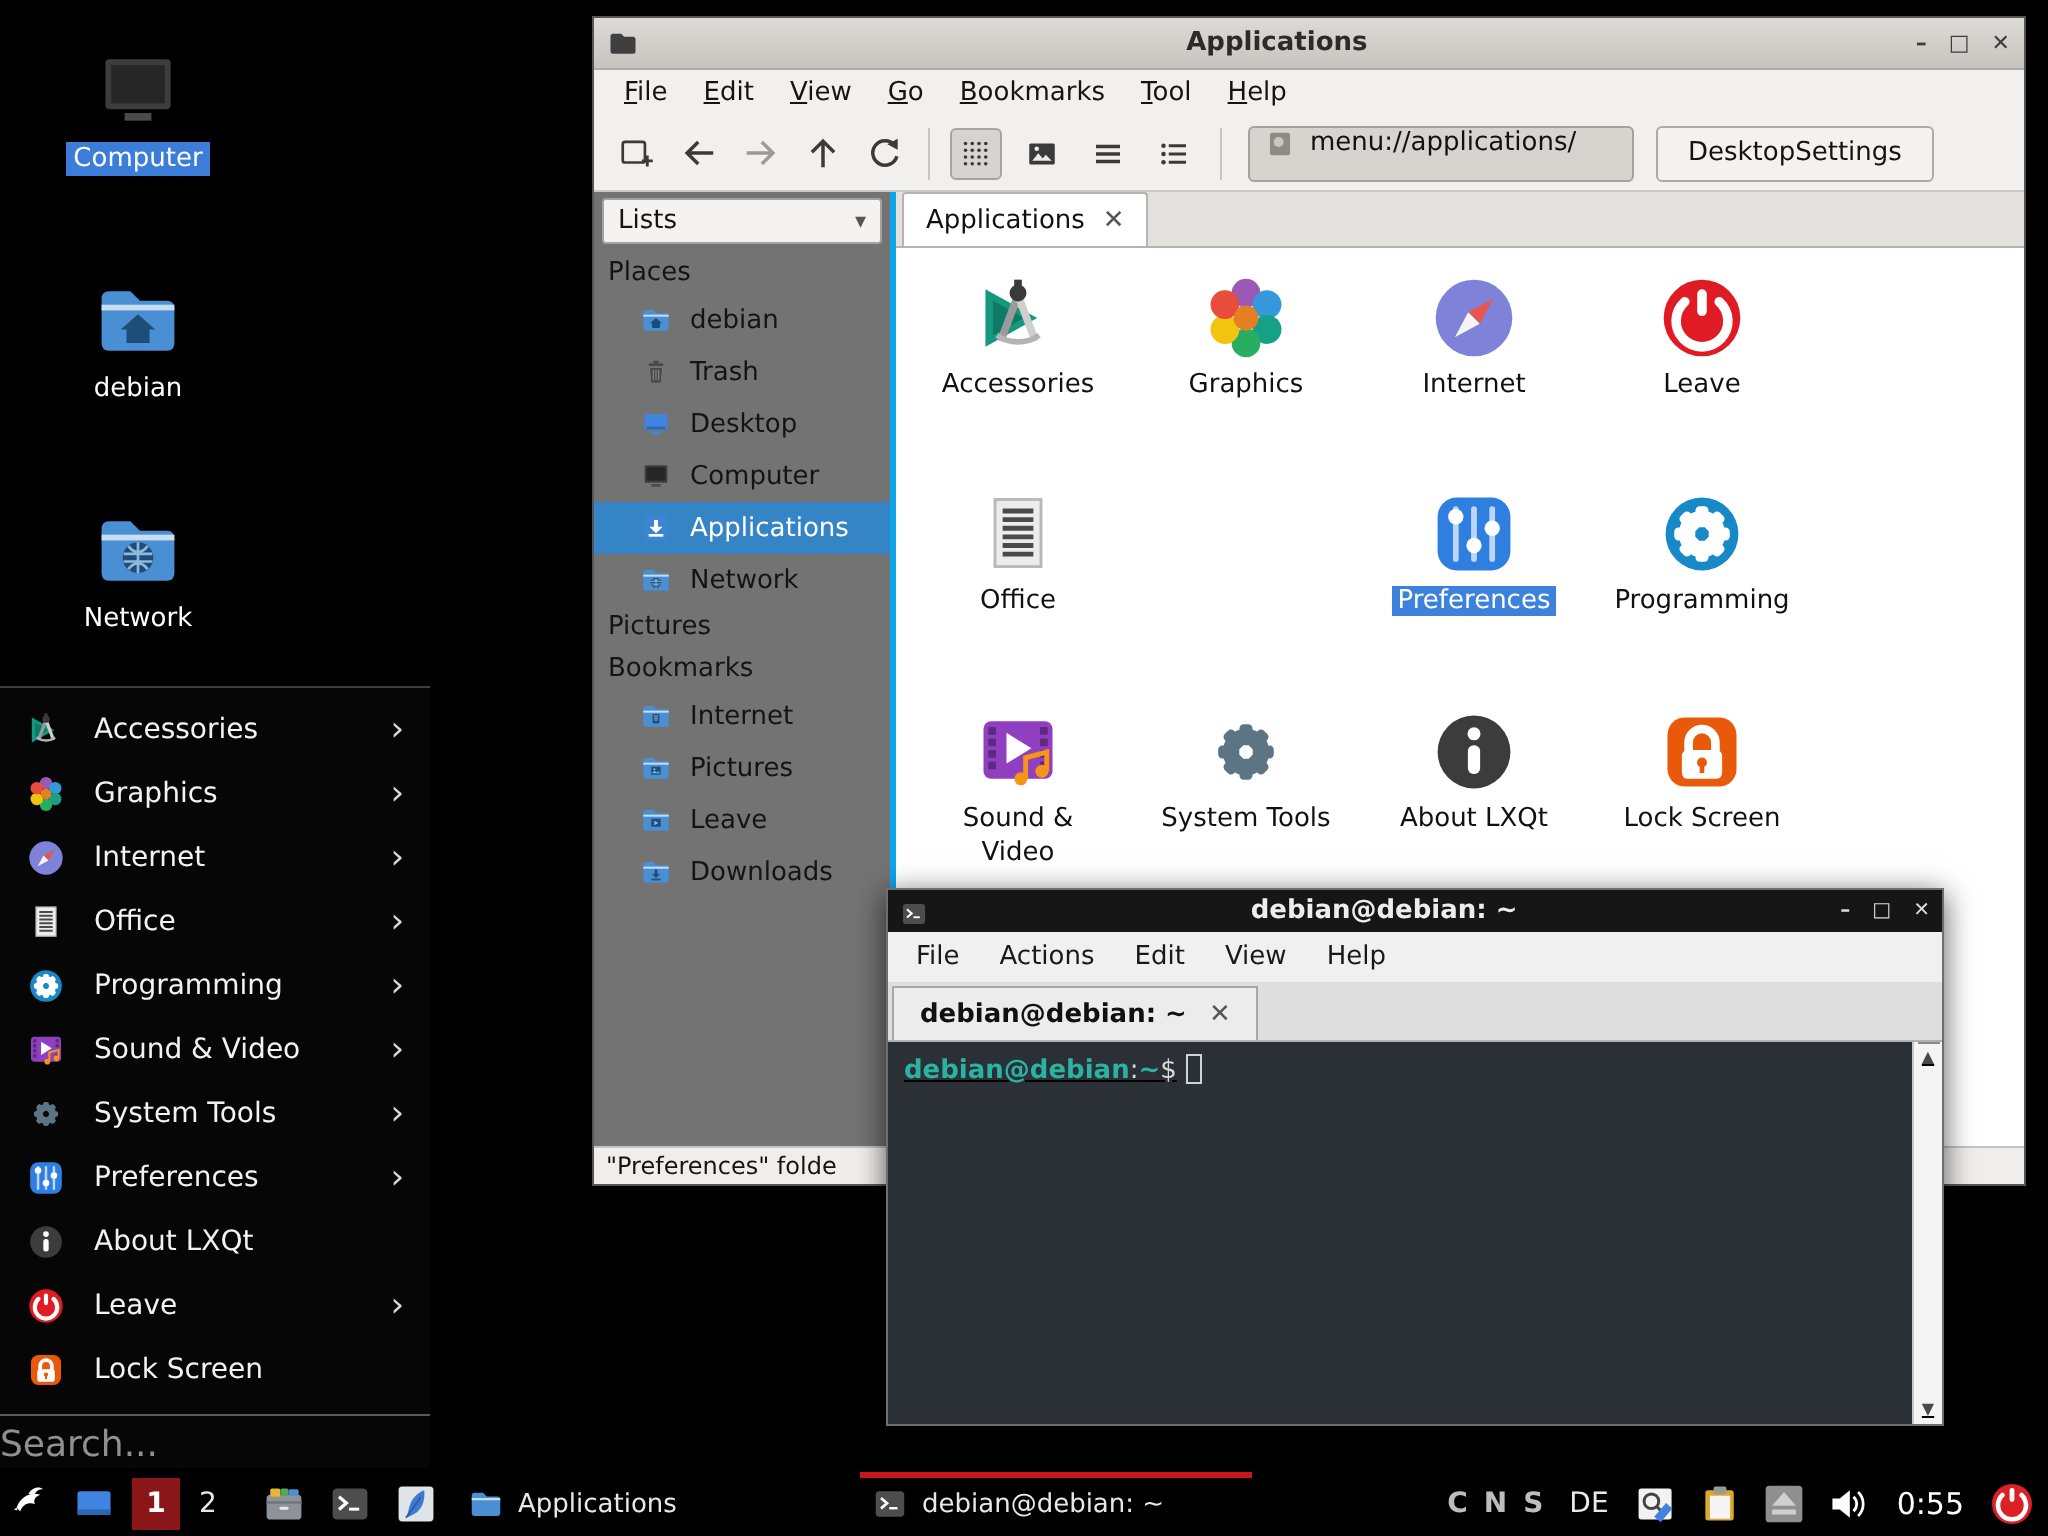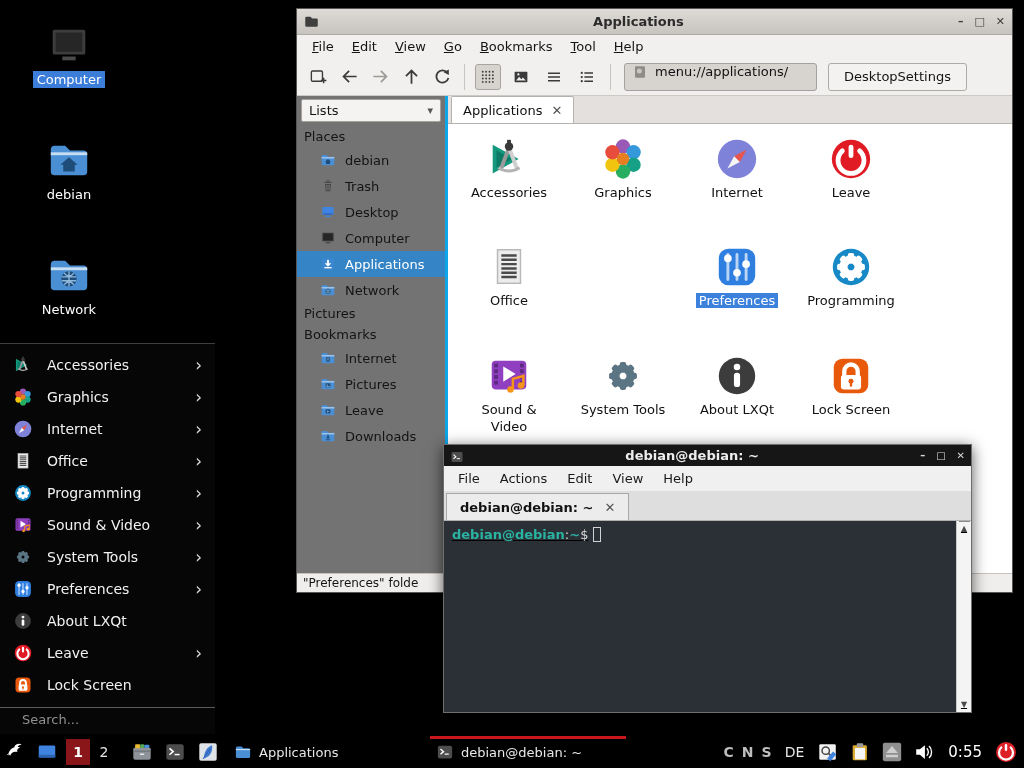--- a/index.html
+++ b/index.html
@@ -13,21 +13,21 @@
   .dicon .lbl{display:inline-block;margin-top:3px;font-size:13px;color:#fff;padding:0 4px;line-height:17px;}
   .dicon.selected .lbl{background:#3b7dd8;}
 
   
   #app-menu{position:absolute;left:0;top:343px;width:215px;background:#060606;border-top:1px solid #3e3e3e;padding-top:5px;z-index:5;}
   .menu-item{display:flex;align-items:center;height:32px;color:#f2f2f2;font-size:14px;}
   .menu-item .mi{width:20px;height:20px;margin:0 14px 0 13px;flex:0 0 20px;}
   .menu-item .mi svg{width:100%;height:100%;}
   .menu-item .arrow{margin-left:auto;margin-right:13px;color:#d8d8d8;font-size:17px;line-height:1;}
   .menu-sep{border-top:1px solid #5a5a5a;margin:6px 0 0 0;}
-  .menu-search{height:26px;color:#909090;font-size:13px;padding:4px 22px 0;}
+  .menu-search{height:26px;color:#909090;font-size:18px;padding:4px 0 0;}
 
   
   .win-controls{display:flex;gap:11px;font-size:11px;font-weight:bold;align-items:center;}
   .win-controls span{cursor:default;}
 
   
   #fm{position:absolute;left:296px;top:8px;width:717px;height:585px;background:#f2f0ee;border:1px solid #565656;display:flex;flex-direction:column;box-shadow:0 3px 14px rgba(0,0,0,.55);z-index:1;}
   .fm-titlebar{height:26px;background:linear-gradient(#dedad6,#c7c3bf);display:flex;align-items:center;padding:0 7px;border-bottom:1px solid #aeaaa6;flex:0 0 26px;}
   .fm-titlebar .wicon{width:15px;height:15px;}
   .fm-titlebar .wicon svg{width:100%;height:100%;}

